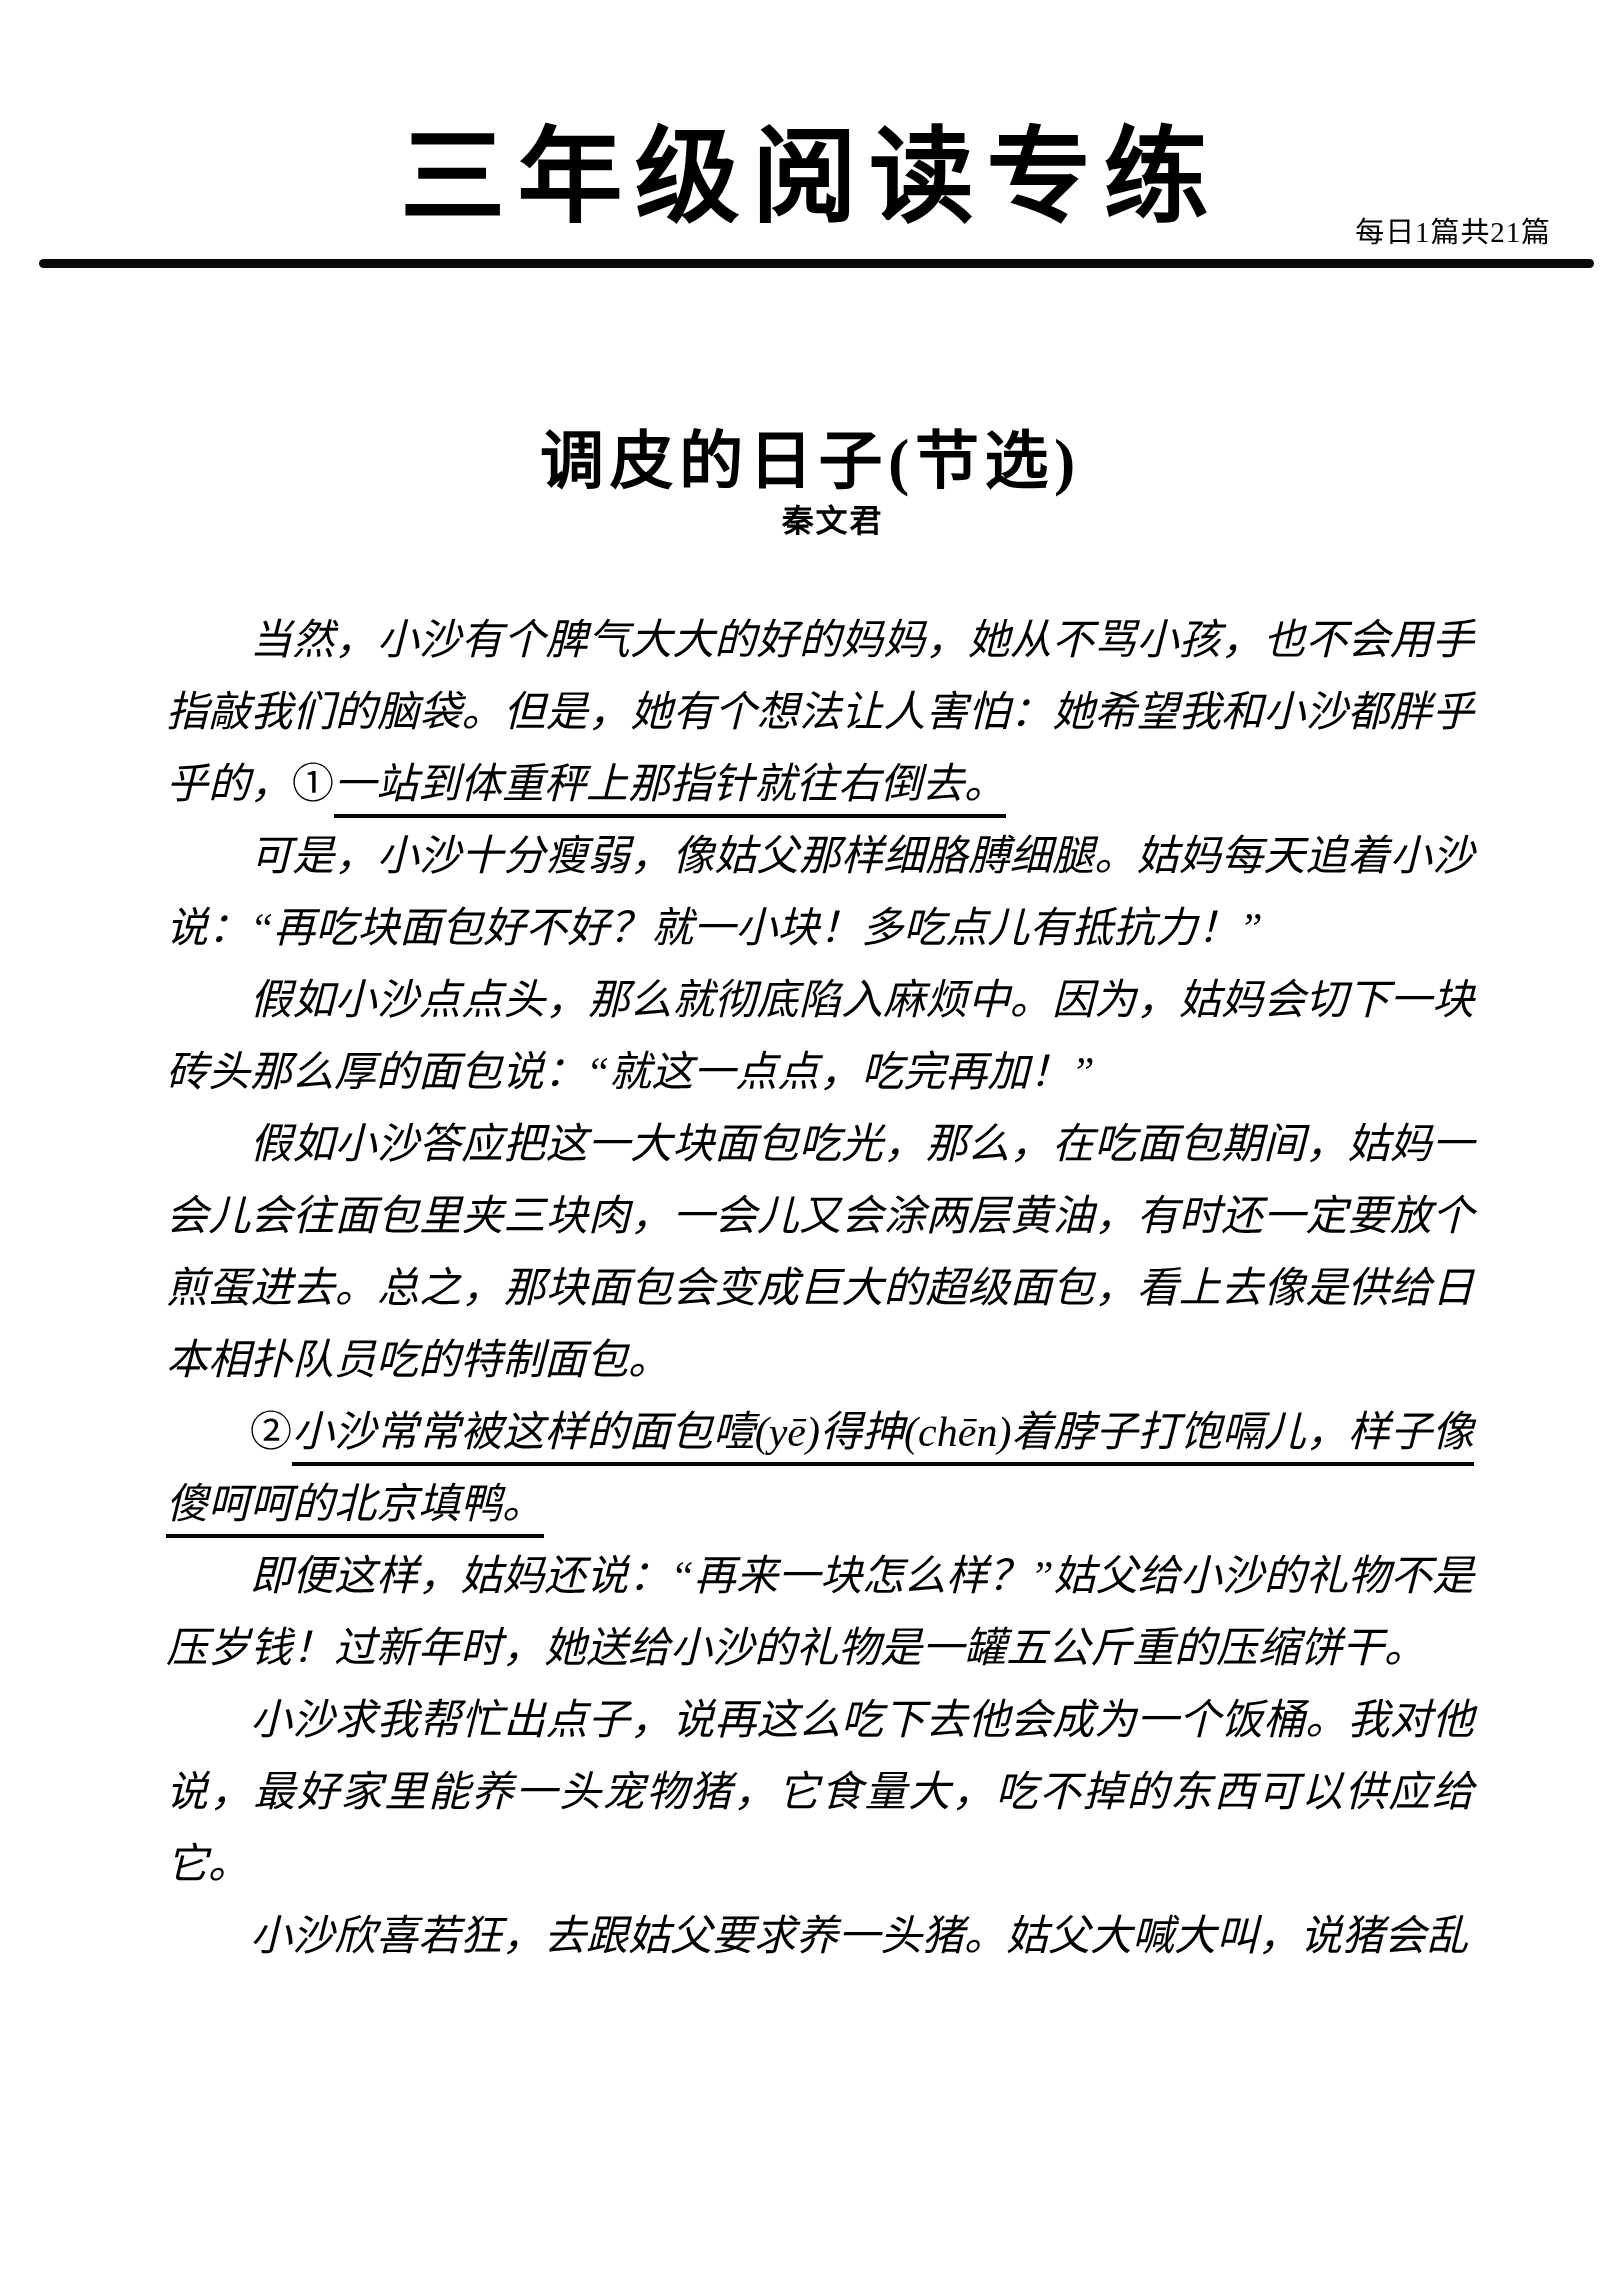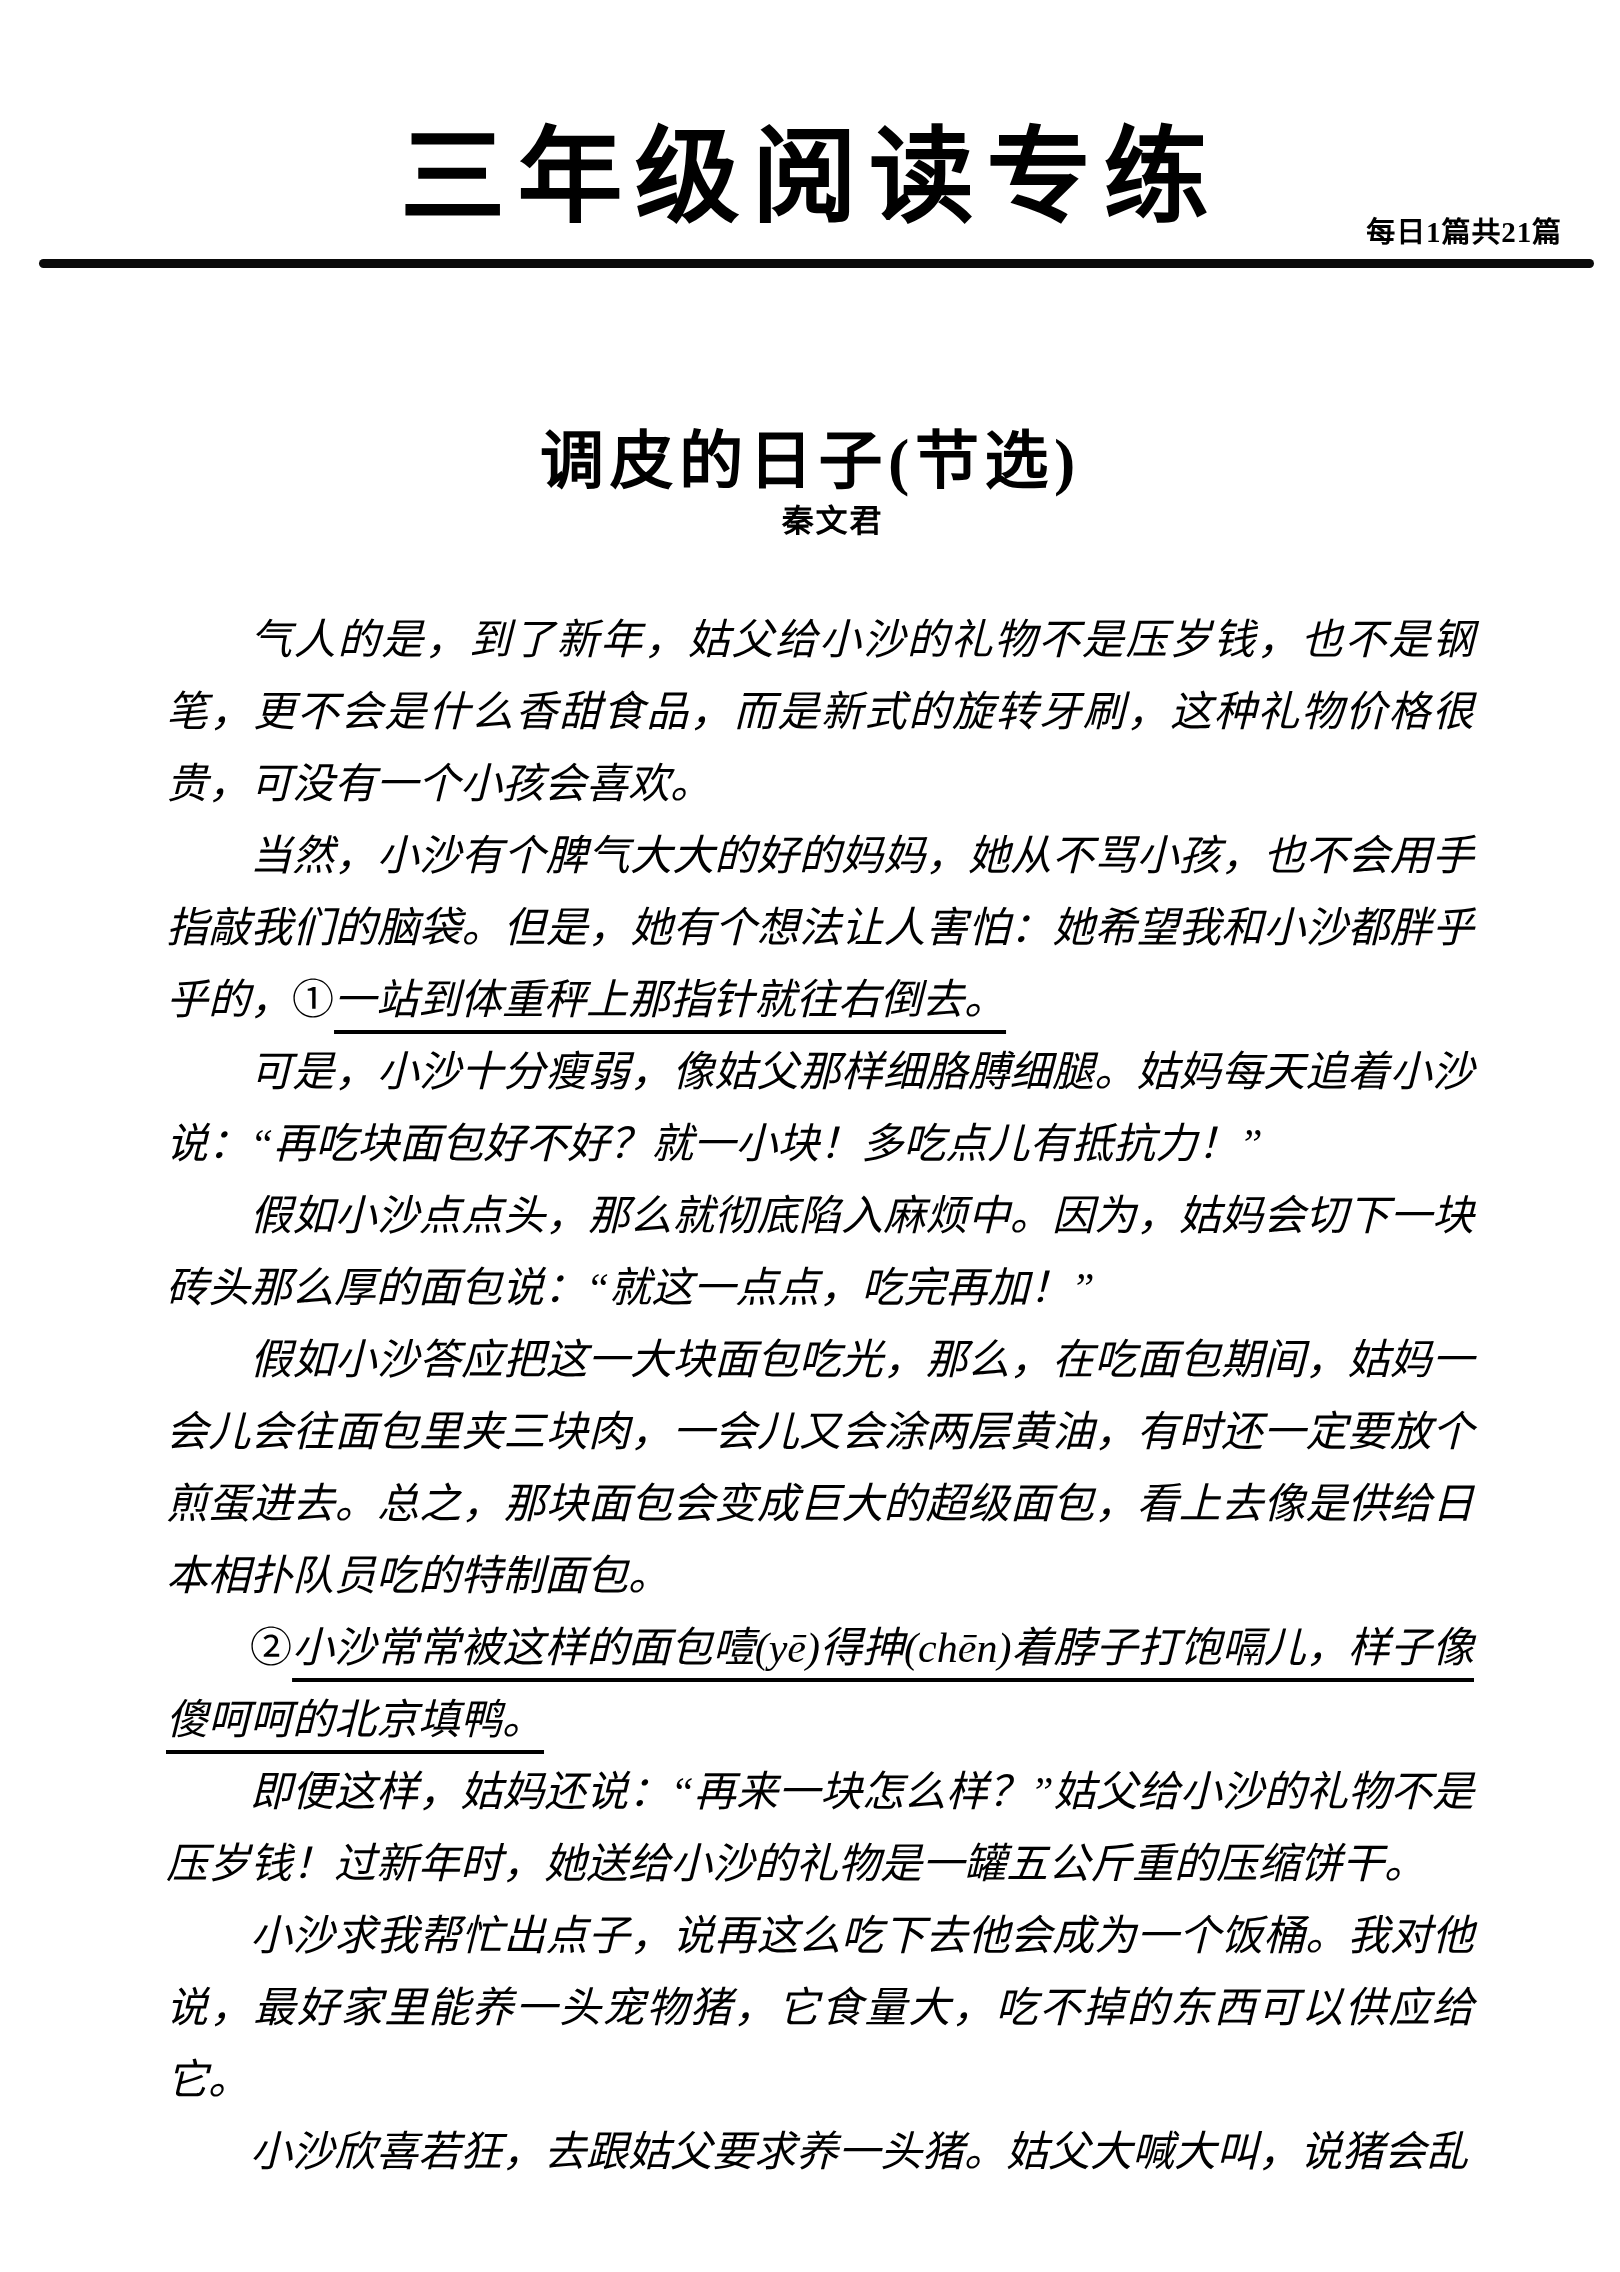--- a/index.html
+++ b/index.html
@@ -25,24 +25,24 @@
     text-align: center;
     font-size: 105px;
     line-height: 123px;
     font-weight: bold;
     letter-spacing: 12.2px;
     white-space: nowrap;
   }
   .page-meta {
     position: absolute;
     top: 215px;
-    right: 59px;
+    right: 70px;
     font-size: 29px;
     line-height: 35px;
-    font-weight: bold;
+    font-weight: normal;
     letter-spacing: 0.9px;
     white-space: nowrap;
   }
   .divider-rule {
     position: absolute;
     top: 259px;
     left: 39px;
     width: 1555px;
     height: 9px;
     border-radius: 4.7px;
@@ -107,21 +107,20 @@
 
   <div class="page-meta">每日1篇共21篇</div>
 
   <div class="divider-rule" style="background: rgb(10, 10, 10);"></div>
 
   <h2 class="article-title">调皮的日子(节选)</h2>
 
   <div class="article-author">秦文君</div>
 
   <div class="article-body">
-      <p><span>气人的是，到了新年，姑父给小沙的礼物不是压岁钱，也不是钢笔，更不会是什么香甜食品，而是新式的旋转牙刷，这种礼物价格很贵，可没有一个小孩会喜欢。</span></p>
       <p><span>当然，小沙有个脾气大大的好的妈妈，她从不骂小孩，也不会用手指敲我们的脑袋。但是，她有个想法让人害怕：她希望我和小沙都胖乎乎的，</span><span class="marker">①</span><span class="u">一站到体重秤上那指针就往右倒去。</span></p>
       <p><span>可是，小沙十分瘦弱，像姑父那样细胳膊细腿。姑妈每天追着小沙说：“再吃块面包好不好？就一小块！多吃点儿有抵抗力！”</span></p>
       <p><span>假如小沙点点头，那么就彻底陷入麻烦中。因为，姑妈会切下一块砖头那么厚的面包说：“就这一点点，吃完再加！”</span></p>
       <p><span>假如小沙答应把这一大块面包吃光，那么，在吃面包期间，姑妈一会儿会往面包里夹三块肉，一会儿又会涂两层黄油，有时还一定要放个煎蛋进去。总之，那块面包会变成巨大的超级面包，看上去像是供给日本相扑队员吃的特制面包。</span></p>
       <p><span class="marker">②</span><span class="u">小沙常常被这样的面包噎(yē)得抻(chēn)着脖子打饱嗝儿，样子像傻呵呵的北京填鸭。</span></p>
       <p><span>即便这样，姑妈还说：“再来一块怎么样？”姑父给小沙的礼物不是压岁钱！过新年时，她送给小沙的礼物是一罐五公斤重的压缩饼干。</span></p>
       <p><span>小沙求我帮忙出点子，说再这么吃下去他会成为一个饭桶。我对他说，最好家里能养一头宠物猪，它食量大，吃不掉的东西可以供应给它。</span></p>
       <p><span>小沙欣喜若狂，去跟姑父要求养一头猪。姑父大喊大叫，说猪会乱</span></p>
     </div>
 

